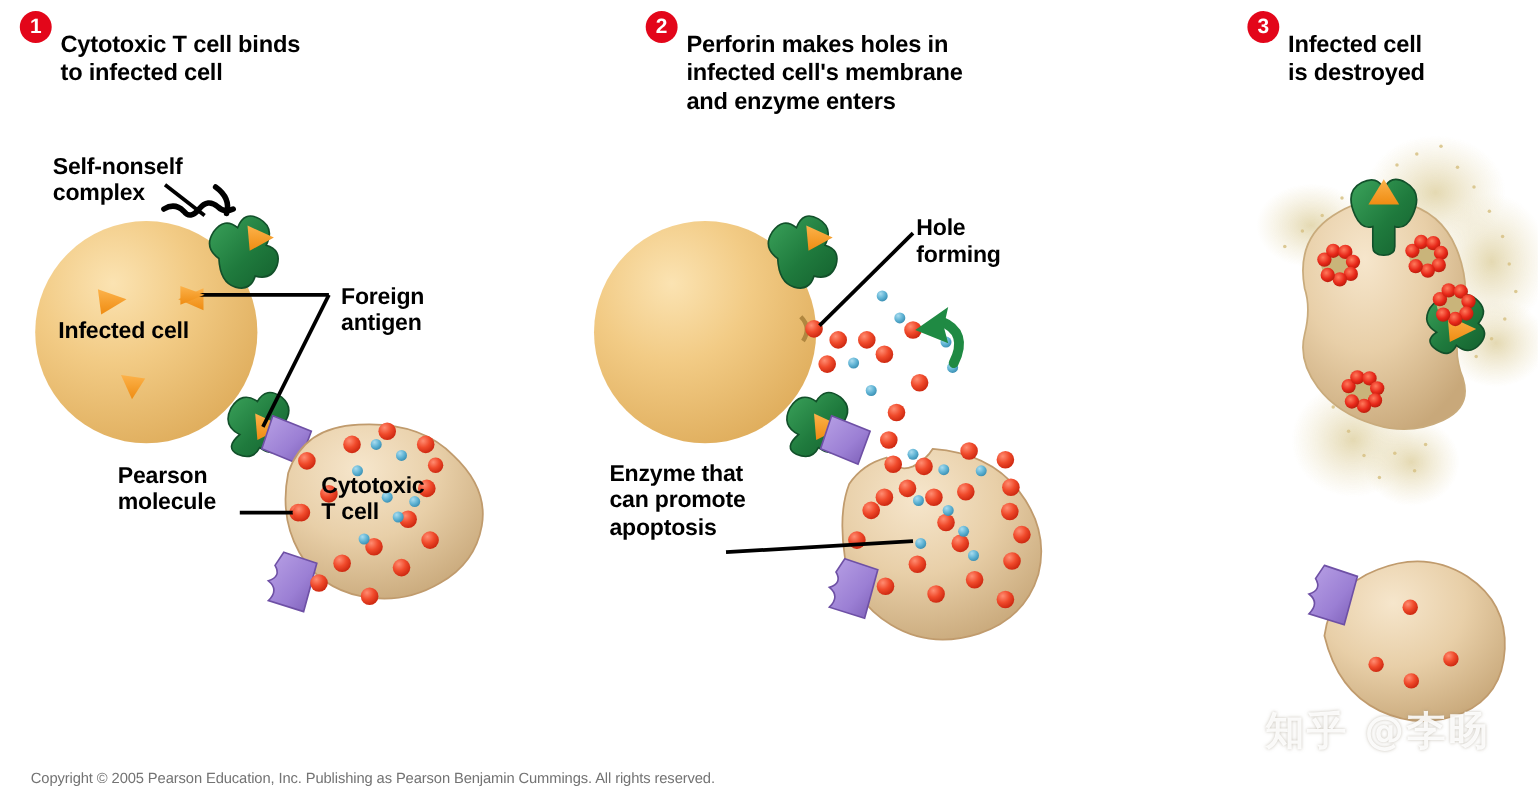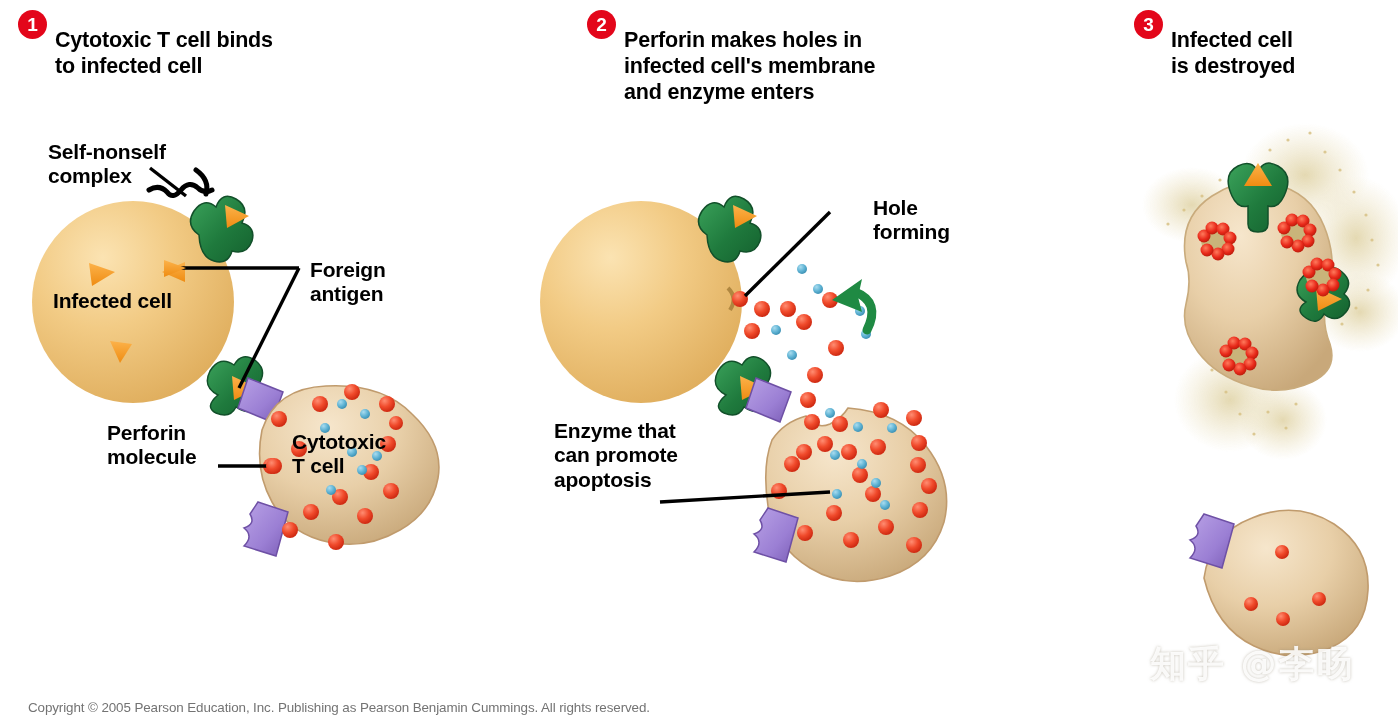--- a/index.html
+++ b/index.html
@@ -146,21 +146,21 @@
       </g>
       <path d="M164,260 L186,268 L164,277 Z" fill="url(#orgGrad)"></path>
       <circle cx="274" cy="466" r="8" fill="url(#redDot)"></circle>
     </svg>
 
     <div class="label" style="left:48px;top:116px;margin-top:24px;">Self-nonself
 complex</div>
     <div class="label" style="left:53px;top:289px;">Infected cell</div>
     <div class="label" style="left:310px;top:258px;">Foreign
 antigen</div>
-    <div class="label" style="left:107px;top:421px;">Perforin
+    <div class="label" style="left:107px;top:421px;">Pearson
 molecule</div>
     <div class="label" style="left:292px;top:430px;">Cytotoxic
 T cell</div>
   </div>
 
   <div class="panel" id="panel-2">
 
     <div class="heading" style="left:47px;top:10px;width:420px;">
       <div class="badge">2</div>
       <div class="htext">Perforin makes holes in
@@ -250,21 +250,21 @@
         <path d="M327,330 q14,-28 -12,-38" fill="none" stroke="#1f8a43" stroke-width="9" stroke-linecap="round"></path>
         <path d="M322,279 L292,300 L322,312 L318,297 Z" fill="#1f8a43"></path>
       </g>
 
       <g stroke="#000" stroke-width="3.4" fill="none">
         <path d="M205,296 L290,212"></path>
         <path d="M120,502 L290,492"></path>
       </g>
     </svg>
 
-    <div class="label" style="left:293px;top:196px;margin-left:40px;">Hole
+    <div class="label" style="left:293px;top:196px;">Hole
 forming</div>
     <div class="label" style="left:14px;top:419px;">Enzyme that
 can promote
 apoptosis</div>
   </div>
 
   <div class="panel" id="panel-3">
 
     <div class="heading" style="left:14px;top:10px;width:250px;">
       <div class="badge">3</div>

